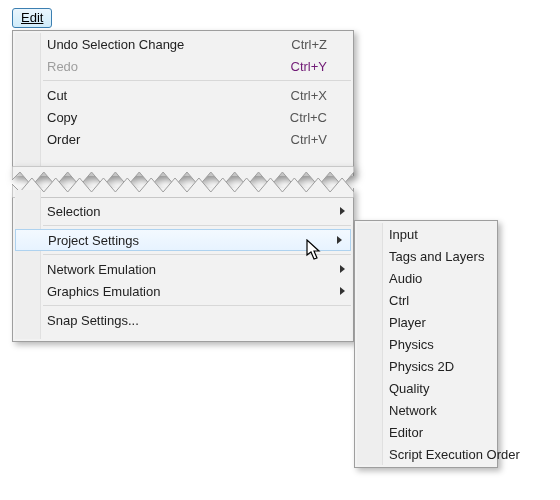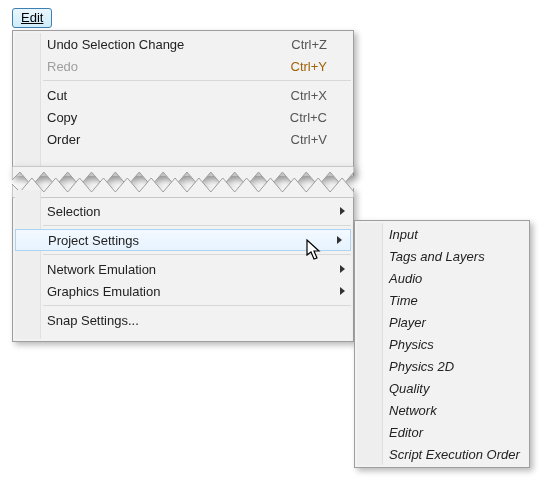--- a/index.html
+++ b/index.html
@@ -55,21 +55,21 @@
     position: relative;
     height: 22px;
     padding: 0 26px 0 34px;
     display: flex;
     align-items: center;
     white-space: nowrap;
   }
   .menu-item .label { flex: 1 1 auto; }
   .menu-item .shortcut { color: #555; margin-left: 36px; }
   .menu-item.disabled { color: #9e9e9e; }
-  .menu-item.disabled .shortcut { color: #a16207; }
+  .menu-item.disabled .shortcut { color: #701a75; }
   .menu-item.highlight {
     background: linear-gradient(#f3f9ff, #e7f3ff);
     border: 1px solid #aed2ef;
     border-radius: 0;
     margin: 0 2px;
     padding-left: 32px;
     padding-right: 24px;
   }
   .sep {
     height: 1px;
@@ -122,22 +122,21 @@
   }
   .menu-lower .menu-body { position: relative; z-index: 1; }
 
   
   .torn svg, .torn-top svg { width: 100%; height: 100%; display: block; }
 
   
   .submenu {
     left: 354px;
     top: 220px;
-    width: 176px;
-    font-style: italic;
+    width: 144px;
   }
   .submenu .menu-item { padding-right: 14px; }
 
   
   .shadow-zig {
     filter: drop-shadow(3px 4px 4px rgba(0,0,0,.25));
   }
 
   
   .cursor {
@@ -235,21 +234,21 @@
       <div class="menu-item">
           <span class="label">Input</span>
         </div>
       <div class="menu-item">
           <span class="label">Tags and Layers</span>
         </div>
       <div class="menu-item">
           <span class="label">Audio</span>
         </div>
       <div class="menu-item">
-          <span class="label">Time</span>
+          <span class="label">Ctrl</span>
         </div>
       <div class="menu-item">
           <span class="label">Player</span>
         </div>
       <div class="menu-item">
           <span class="label">Physics</span>
         </div>
       <div class="menu-item">
           <span class="label">Physics 2D</span>
         </div>

